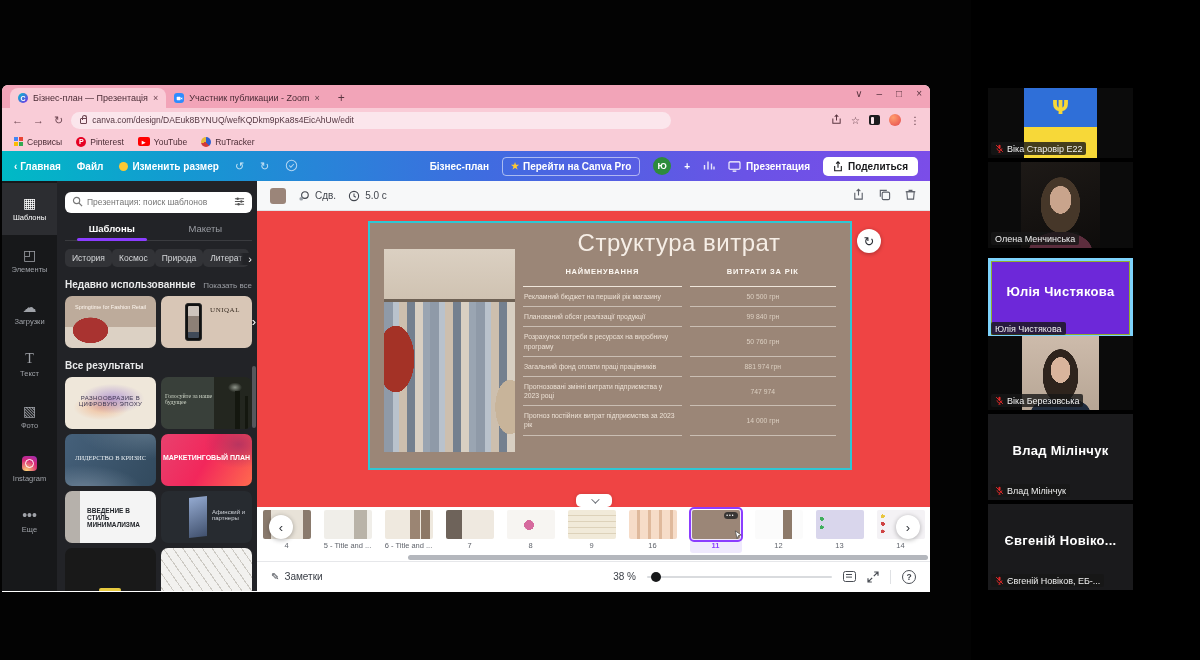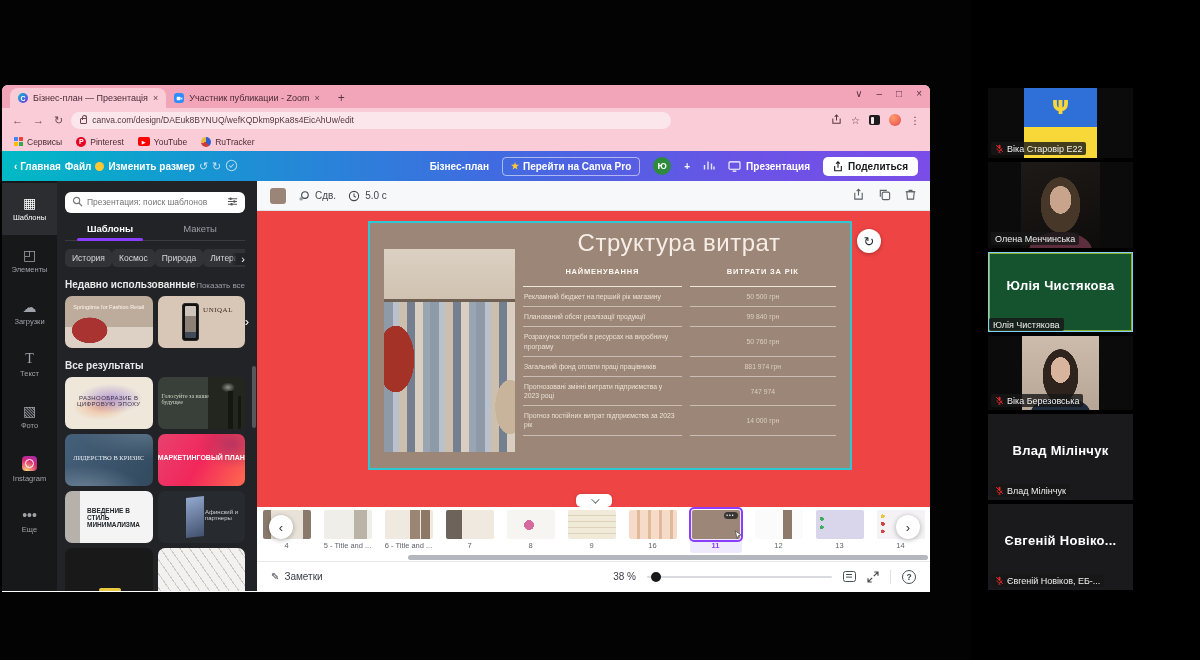--- a/index.html
+++ b/index.html
@@ -31,41 +31,41 @@
   .bookmarks { height:19px; background:#f9ccd7; display:flex; align-items:center; gap:14px; padding:0 12px; font-size:8.5px; color:#4a2b35; }
   .bm { display:flex; align-items:center; gap:4px; }
   .gapps { width:9px; height:9px; display:grid; grid-template-columns:4px 4px; grid-template-rows:4px 4px; gap:1px; }
   .gapps i { display:block; }
   .bm-p { width:10px; height:10px; border-radius:50%; background:#e60023; color:#fff; font-size:7px; font-weight:bold; display:flex; align-items:center; justify-content:center; }
   .bm-yt { width:12px; height:9px; background:#f00; border-radius:2px; color:#fff; font-size:5px; display:flex; align-items:center; justify-content:center; }
   .bm-rt { width:10px; height:10px; border-radius:50%; background:conic-gradient(#2f5fd0 0 40%, #d03a3a 40% 70%, #e8b93a 70% 100%); }
 
   
   .cv-header { height:30px; background:linear-gradient(90deg,#00bac5 0%,#1598d2 20%,#3f6ce0 52%,#6a53e6 80%,#7b4de8 100%); display:flex; align-items:center; gap:16px; padding:0 12px; color:#fff; font-size:10px; font-weight:600; }
-  .cv-left { display:flex; align-items:center; gap:4px; }
+  .cv-left { display:flex; align-items:center; gap:16px; }
   .crown-dot { width:9px; height:9px; border-radius:50%; background:#ffc933; display:inline-block; margin-right:4px; vertical-align:-1px; }
   .hdr-dim { opacity:.75; font-weight:400; font-size:11px; }
   .cv-right { margin-left:auto; display:flex; align-items:center; gap:13px; }
   .pro-btn { border:1px solid rgba(255,255,255,.55); border-radius:4px; padding:3px 8px; display:flex; gap:4px; align-items:center; font-weight:600; }
   .star-g { color:#ffc933; font-size:9px; }
   .avatar { width:18px; height:18px; border-radius:50%; background:#2e8b3d; display:flex; align-items:center; justify-content:center; font-size:9px; }
   .share-btn { background:#fff; color:#18191c; border-radius:5px; padding:4px 10px; display:flex; gap:5px; align-items:center; font-weight:700; }
   .present-btn { display:flex; gap:5px; align-items:center; }
   .mini-ic { opacity:.9; }
 
   
   .editor { display:flex; height:410px; }
   .rail { width:55px; background:#17181a; display:flex; flex-direction:column; padding-top:2px; }
   .rail-item { height:52px; display:flex; flex-direction:column; align-items:center; justify-content:center; gap:3px; font-size:7.5px; color:#9fa2a8; }
   .rail-item .ric { font-size:14px; line-height:14px; }
   .rail-item.active { background:#2c2d31; color:#fff; }
   .ig-ic { width:15px; height:15px; border-radius:4px; background:radial-gradient(circle at 30% 100%,#feda75,#d62976 60%,#962fbf); position:relative; }
   .ig-ic:before { content:""; position:absolute; inset:3px; border:1.5px solid #fff; border-radius:50%; }
 
-  .panel { width:200px; background:#222327; padding:10px 12px 0 8px; color:#e8e9ea; position:relative; overflow:hidden; }
+  .panel { width:200px; background:#222327; padding:10px 5px 0 8px; color:#e8e9ea; position:relative; overflow:hidden; }
   .search { width:100%; height:21px; border:none; border-radius:6px; background:#fff; font-size:8.5px; padding:0 24px 0 22px; color:#444; font-family:"Liberation Sans",sans-serif; }
   .search-wrap { position:relative; }
   .search-wrap svg { position:absolute; top:5px; }
   .sw-loupe { left:7px; }
   .sw-filter { right:7px; }
   .ptabs { display:flex; margin-top:10px; border-bottom:1px solid #3a3b3f; font-size:9.5px; }
   .ptab { width:50%; text-align:center; padding-bottom:6px; color:#9b9ea4; position:relative; }
   .ptab.on { color:#fff; font-weight:700; }
   .ptab.on:after { content:""; position:absolute; left:12px; right:12px; bottom:-1px; height:2.5px; background:#8b3dff; border-radius:2px; }
   .chips { display:flex; margin-top:8px; position:relative; overflow:hidden; }
@@ -167,21 +167,21 @@
   .sb-div { width:1px; height:14px; background:#dfe1e4; }
   .help-circ { width:14px; height:14px; border:1.3px solid #4a4e55; border-radius:50%; display:flex; align-items:center; justify-content:center; font-size:8.5px; font-weight:700; }
   .pages-ic { width:13px; height:11px; border:1.3px solid #4a4e55; border-radius:2.5px; position:relative; }
   .pages-ic:before { content:""; position:absolute; left:2px; top:2px; width:6px; height:1.3px; background:#4a4e55; box-shadow:0 2.6px 0 #4a4e55; }
 
   
   .zoomcol { position:absolute; left:988px; top:0; width:145px; height:660px; }
   .ztile { position:absolute; left:0; width:145px; background:#0b0b0b; overflow:hidden; }
   .t1 { top:88px; height:70px; }
   .t2 { top:162px; height:86px; }
-  .t3 { top:252px; height:80px; border:1px solid #7dd3fc; box-shadow:inset 0 0 0 1px #8fae2e; background:#14532d; }
+  .t3 { top:258px; height:80px; border:3px solid #7dd3fc; box-shadow:inset 0 0 0 1px #8fae2e; background:#6d28d9; }
   .t4 { top:336px; height:74px; }
   .t5 { top:414px; height:86px; background:#1a1a1c; }
   .t6 { top:504px; height:86px; background:#1a1a1c; }
   .flag { position:absolute; left:36px; top:0; width:73px; height:100%; }
   .flag .fb { height:55%; background:#2f6fd8; display:flex; align-items:center; justify-content:center; color:#f7d838; font-size:20px; font-weight:700; font-family:"DejaVu Sans",sans-serif; }
   .flag .fy { height:45%; background:#f7d838; }
   .vid { position:absolute; top:0; height:100%; }
   .vid2 { left:33px; width:79px; background:
       radial-gradient(ellipse 11px 14px at 50% 44%, #c9a48c 98%, transparent),
       radial-gradient(ellipse 20px 28px at 50% 50%, #463729 98%, transparent),

